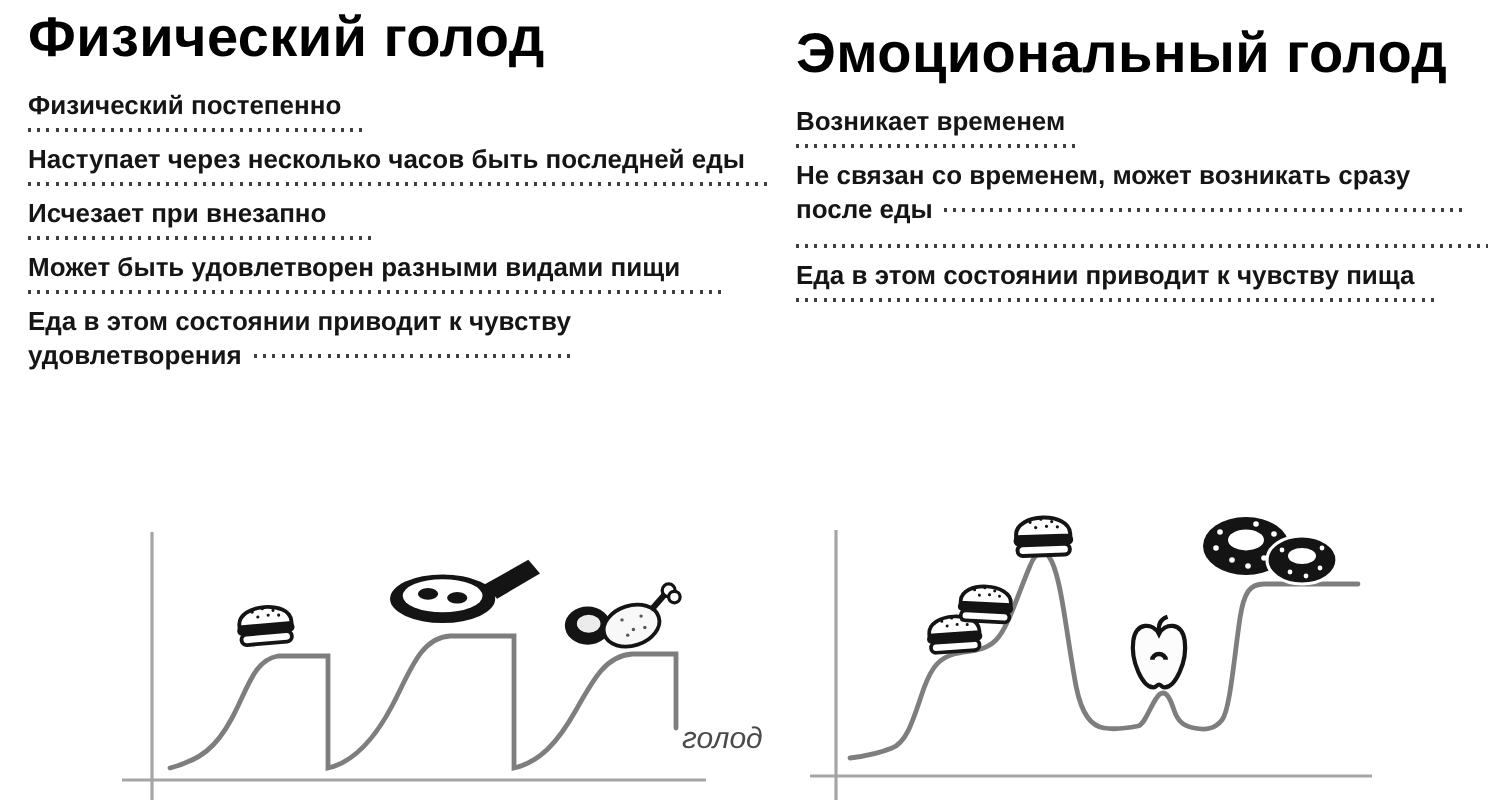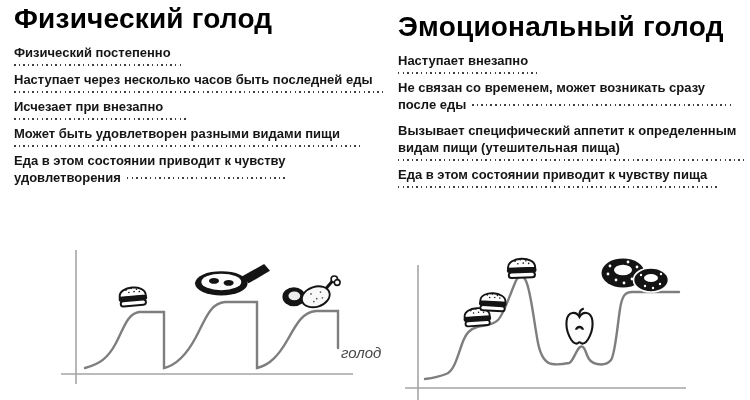--- a/index.html
+++ b/index.html
@@ -44,37 +44,36 @@
     <div class="dots" style="width:348px"></div>
   </div>
   <div class="item">
     <span class="t-inline">Еда в этом состоянии приводит к чувству удовлетворения</span><span class="dots-inline" style="width:158px"></span>
   </div>
 </section>
 
 <section class="col" style="left:398px;top:16px;width:346px">
   <h1>Эмоциональный голод</h1>
   <div class="item">
-    <span class="t">Наступает внезапно</span>
+    <span class="t">Возникает временем</span>
     <div class="dots" style="width:142px"></div>
   </div>
   <div class="item gap-after">
     <span class="t-inline">Не связан со временем, может возникать сразу после еды</span><span class="dots-inline" style="width:262px"></span>
   </div>
   <div class="item">
-    <span class="t">Вызывает специфический аппетит к определенным видам пищи (утешительная пища)</span>
     <div class="dots" style="width:346px"></div>
   </div>
   <div class="item">
     <span class="t">Еда в этом состоянии приводит к чувству пища</span>
     <div class="dots" style="width:322px"></div>
   </div>
 </section>
 
-<div class="chart" style="left:55px;top:240px;width:330px;height:144px">
+<div class="chart" style="left:55px;top:256px;width:330px;height:144px">
   <svg width="330" height="144" viewBox="0 0 330 144">
     <path class="axis" d="M21,10 V144" stroke="#a5a5a5"></path>
     <path class="axis" d="M6,134 H298" stroke="#a5a5a5"></path>
     <path class="curve" d="M30,128 C45,124 53,118 61,103 C69,88 72,74 84,72 L109,72 L109,128 C122,125 132,114 141,97 C150,80 155,63 170,62 L202,62 L202,128 C215,125 224,115 233,99 C242,83 248,72 261,71 L283,71 L283,108" stroke="#7e7e7e"></path>
     <text x="286" y="118" class="axis-label">голод</text>
   </svg>
 
   <span class="icon" style="left:60px;top:40px;transform:rotate(-5deg)">
     <svg width="35" height="27" viewBox="0 0 40 31">
       <path d="M5,18 C5,5.5 35,5.5 35,18 L35,19 L5,19 Z" fill="#fff" stroke="#141414" stroke-width="2.2"></path>

